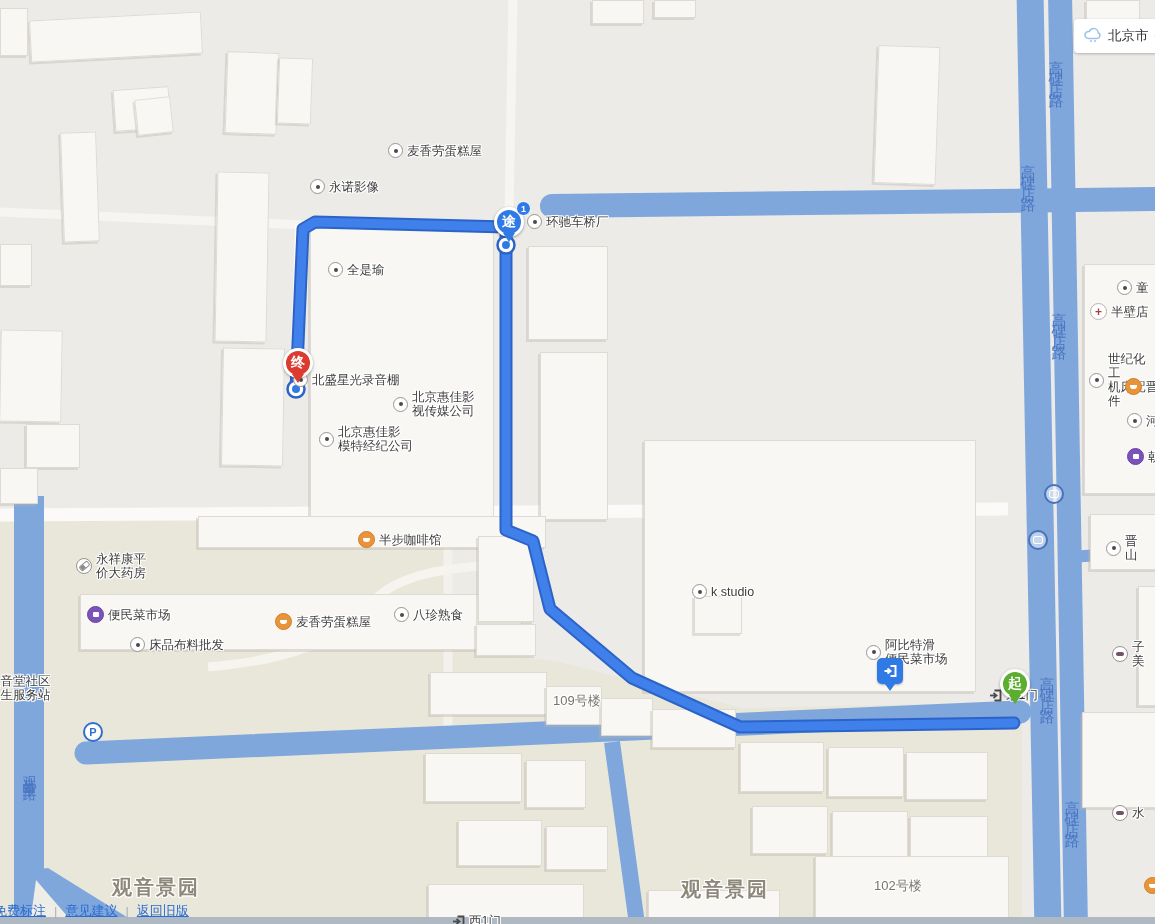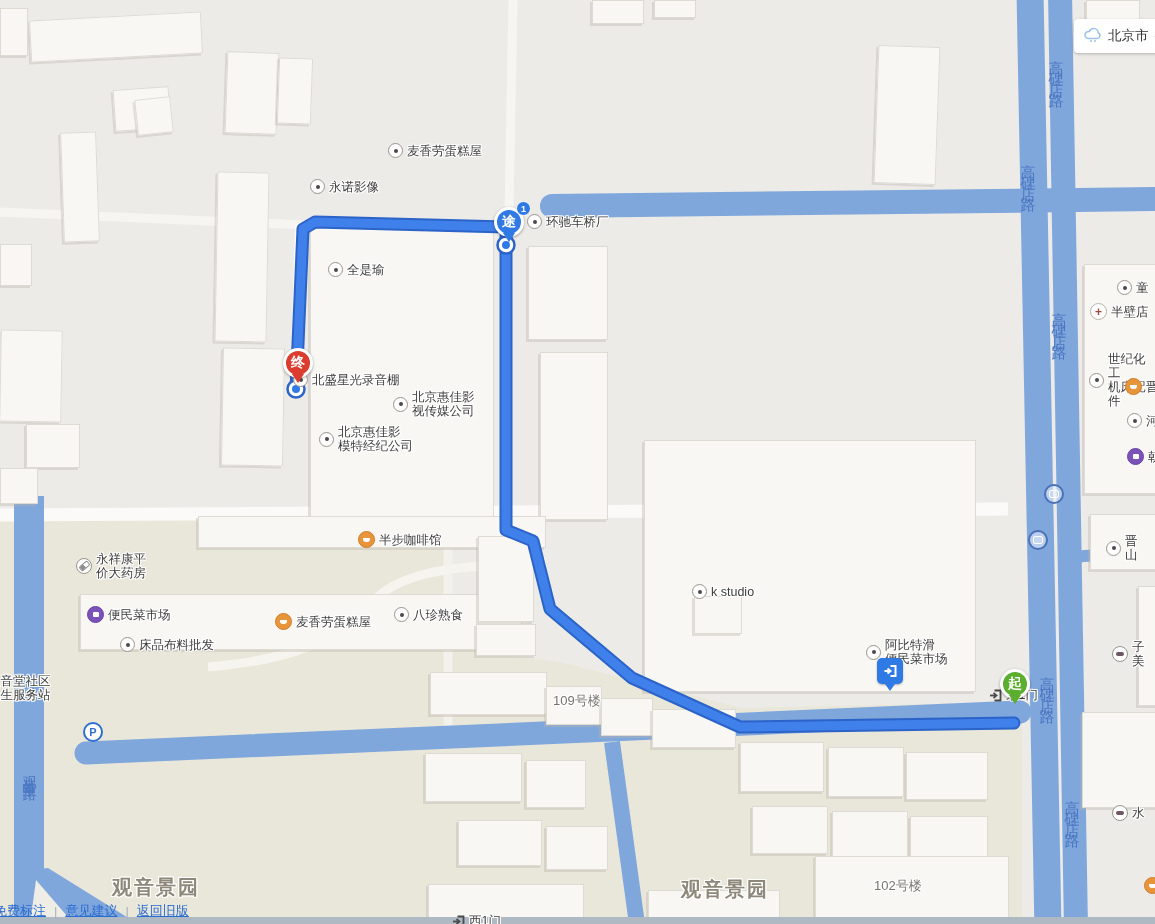--- a/index.html
+++ b/index.html
@@ -229,21 +229,21 @@
         <i></i>
       </span>
       <span class="poi-label halo">麦香劳蛋糕屋</span>
     </div>
   <div class="poi" style="left:394px;top:607px">
       <span class="ico dot">
         <i></i>
       </span>
       <span class="poi-label halo">八珍熟食</span>
     </div>
-  <div class="poi" style="left:120px;top:637px">
+  <div class="poi" style="left:130px;top:637px">
       <span class="ico dot">
         <i></i>
       </span>
       <span class="poi-label halo">床品布料批发</span>
     </div>
   <div class="poi" style="left:-12px;top:674px">
       <span class="poi-label halo">观音堂社区
 卫生服务站</span>
     </div>
   <div class="poi" style="left:692px;top:584px">

